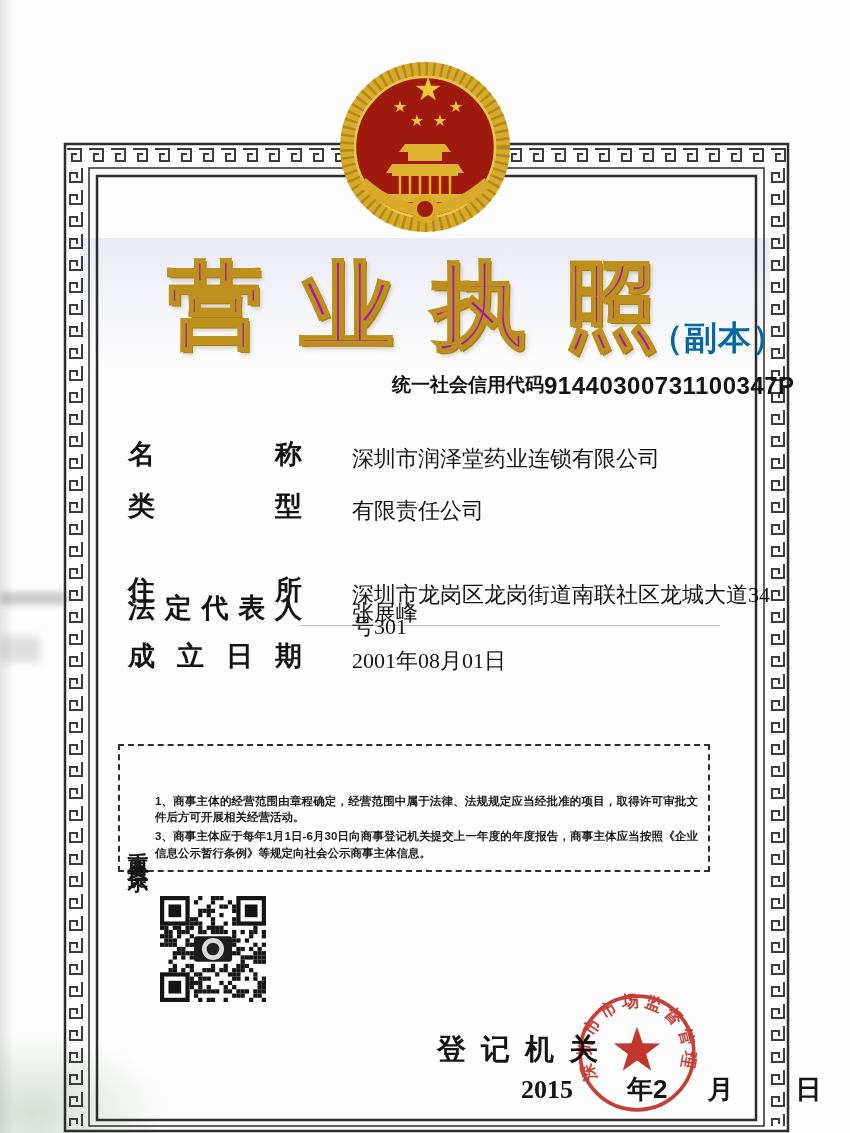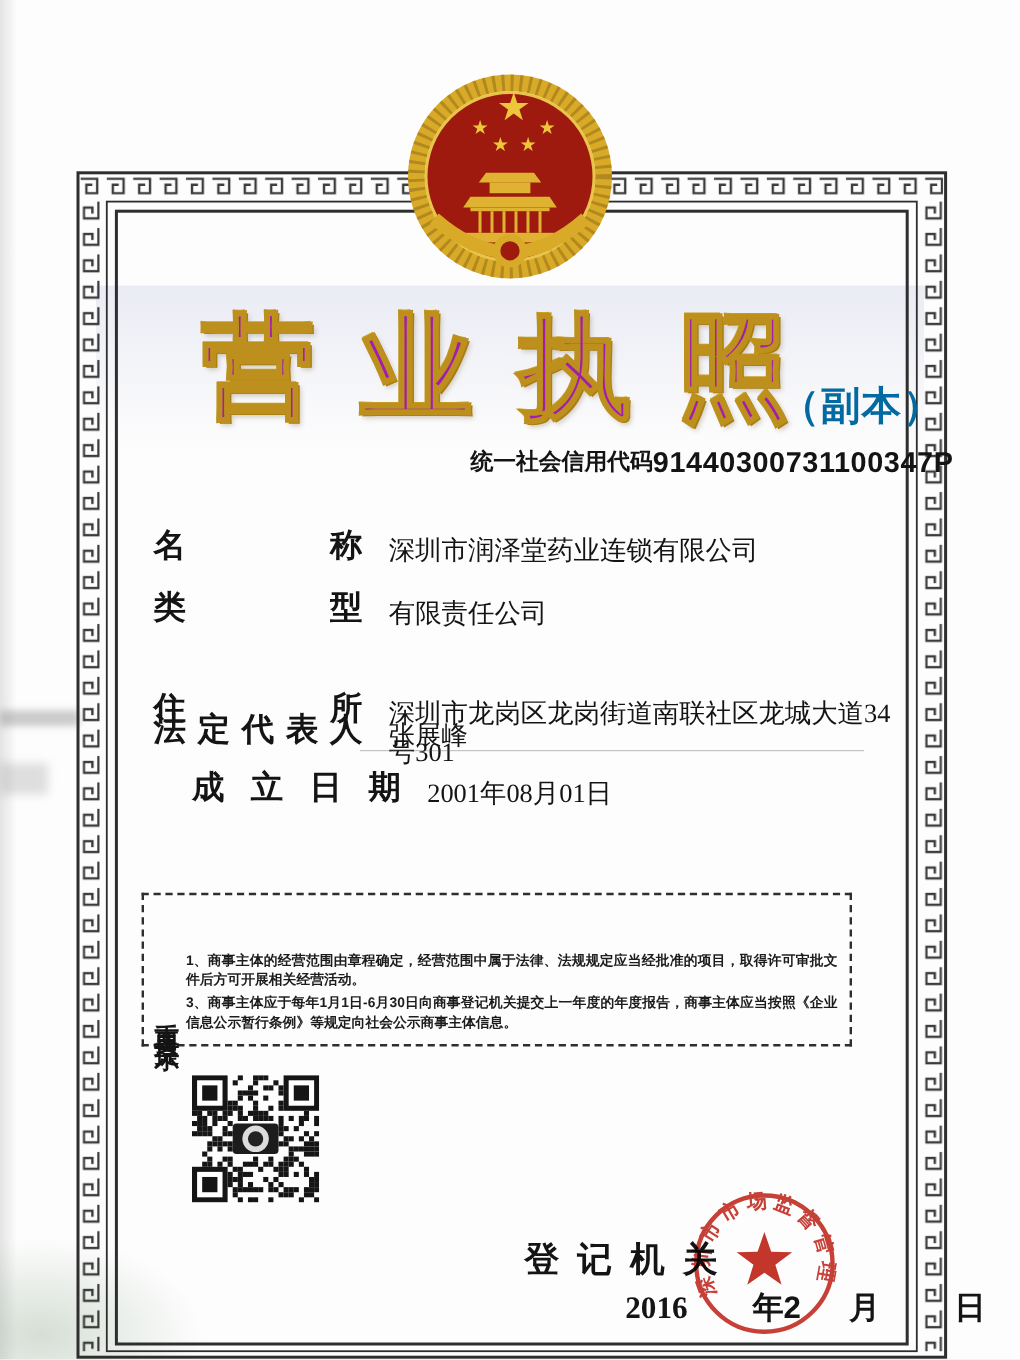--- a/index.html
+++ b/index.html
@@ -36,31 +36,31 @@
   .subtitle{
     position:absolute;left:650px;top:316px;z-index:2;
     font-size:33px;font-weight:bold;color:#0369a1;letter-spacing:1px;
   }
   .credit-line{
     position:absolute;left:392px;top:372px;display:flex;
     font-size:19px;font-weight:bold;white-space:nowrap;
   }
   .credit-line .num{font-family:Liberation Sans, sans-serif;font-size:24px;letter-spacing:.5px;}
   
-  .frow{position:absolute;left:128px;display:flex;align-items:flex-start;}
+  .frow{position:absolute;left:128px;display:flex;align-items:flex-start;gap:28px;}
   .flabel{
     width:174px;min-width:174px;font-size:27px;font-weight:bold;
     text-align:justify;text-align-last:justify;line-height:1.1;
   }
   .fvalue{
     margin-left:22px;width:428px;font-size:22px;line-height:1.45;
     font-family:"Liberation Serif","DejaVu Serif",serif;
     word-break:break-all;padding-top:3px;
   }
-  .r0{top:440px;} .r1{top:492px;} .r2{top:576px;} .r3{top:594px;} .r4{top:642px;margin-left:32px;}
+  .r0{top:440px;} .r1{top:492px;} .r2{top:576px;} .r3{top:594px;} .r4{top:642px;}
   .rep-underline{position:absolute;left:300px;top:625px;width:420px;height:1px;
     background:rgba(90,90,90,.35);}
   
   .notice{
     position:absolute;left:118px;top:744px;width:592px;height:128px;
     border:2px dashed #2e2e2e;box-sizing:border-box;
     display:flex;align-items:flex-end;padding:6px 10px 6px 6px;
   }
   .notice-label{
     writing-mode:vertical-lr;text-orientation:upright;
@@ -384,21 +384,21 @@
         <rect x="4" y="76" width="20" height="20" fill="#fff"></rect>
         <rect x="8" y="80" width="12" height="12" fill="#151515"></rect>
         <rect x="32" y="38" width="36" height="24" rx="3" fill="#1c1c1c"></rect>
         <circle cx="50" cy="50" r="10.4" fill="#dcdcdc"></circle>
         <circle cx="50" cy="50" r="6" fill="#222"></circle>
       </svg>
   </div>
 
   <div class="authority">登记机关</div>
   <div class="date-line">
-    <span class="seg d0">2016</span>
+    <span class="seg d0">2015</span>
     <span class="seg d1">年2</span>
     <span class="seg d2">月</span>
     <span class="seg d3">日</span>
   </div>
 
   <svg class="seal" width="142" height="142" viewBox="0 0 140 140">
     <defs>
       <path id="sealArc" d="M 32.3 96.4 A 46 46 0 1 1 107.7 96.4" fill="none"></path>
     </defs>
     <circle cx="70" cy="70" r="56" fill="none" stroke="#c5352c" stroke-width="3.6"></circle>

